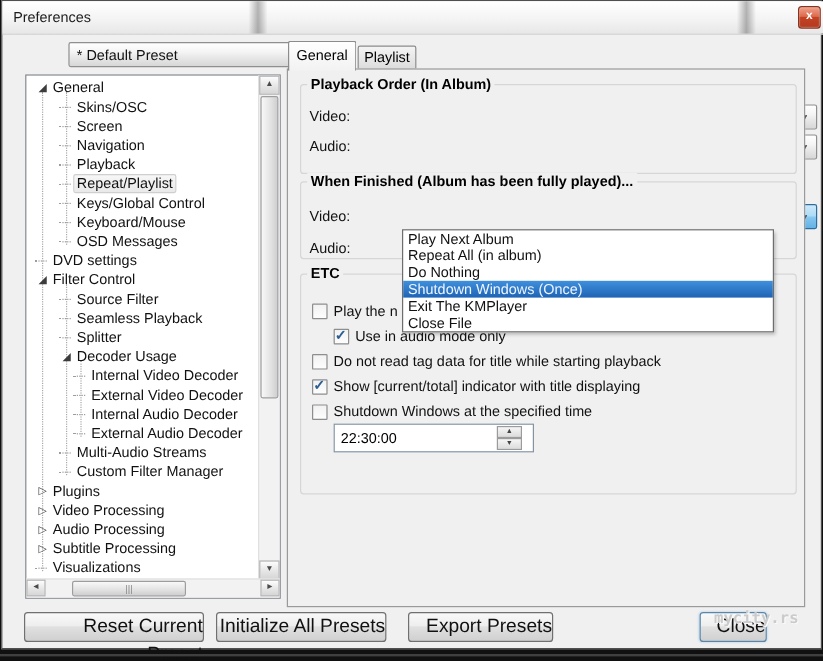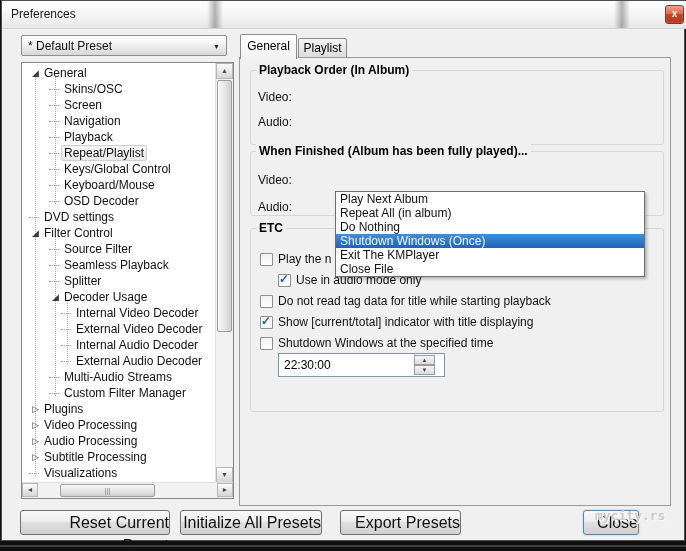--- a/index.html
+++ b/index.html
@@ -13,21 +13,21 @@
     background:linear-gradient(#ffffff,#f4f4f4 55%,#e7e7e7);border-bottom:1px solid #d2d2d2;padding-left:39px;}
   .smudge{position:absolute;top:0;height:27px;width:16px;background:linear-gradient(90deg,rgba(90,90,90,0) ,rgba(90,90,90,.45) 50%,rgba(90,90,90,0));}
   #title-text{position:absolute;left:9px;top:6px;font-size:12px;color:#1b1b1b;}
   #close-btn{position:absolute;left:663px;top:4px;width:17px;height:17px;border:1px solid #88321f;border-radius:3px;
     background:linear-gradient(#efa28c,#dd6a4c 45%,#c34224 50%,#b53a1e);color:#fff;font-size:10px;font-weight:bold;
     text-align:center;line-height:15px;box-shadow:inset 0 0 1px #ffd9cc;}
 
   
   .combo{position:absolute;height:21px;border:1px solid #8f8f8f;border-radius:2px;
     background:linear-gradient(#ffffff,#f4f4f4 40%,#e9e9e9 60%,#d7d7d7);
-    font-size:12px;line-height:20px;color:#111;padding-left:6px;box-sizing:border-box;}
+    font-size:12px;line-height:20px;color:#111;padding-left:6px;box-sizing:border-box;margin-left:36px;}
   .combo .arrow{position:absolute;right:6px;top:7px;font-size:7px;color:#222;line-height:7px;}
   #preset-combo{left:19px;top:34px;width:206px;}
   #combo-po-video{left:332px;top:86px;width:311px;}
   #combo-po-audio{left:332px;top:111px;width:311px;}
   #combo-wf-video{left:332px;top:169px;width:311px;border-color:#2c6d9e;
     background:linear-gradient(#cde9fa,#aedcf6 45%,#84c5ee 55%,#64b2e6);}
 
   
   #treebox{position:absolute;left:19px;top:61px;width:213px;height:437px;background:#fff;border:1px solid #82878f;box-sizing:border-box;}
   #tree-list{position:absolute;left:0;top:2px;width:193px;}
@@ -144,21 +144,21 @@
           <div class="tree-row lvl1">
             <span class="dash"></span>
             <span class="tlabel">Keys/Global Control</span>
           </div>
           <div class="tree-row lvl1">
             <span class="dash"></span>
             <span class="tlabel">Keyboard/Mouse</span>
           </div>
           <div class="tree-row lvl1">
             <span class="dash"></span>
-            <span class="tlabel">OSD Decoder</span>
+            <span class="tlabel">OSD Messages</span>
           </div>
           <div class="tree-row lvl0">
             <span class="dash"></span>
             <span class="tlabel">DVD settings</span>
           </div>
           <div class="tree-row lvl0">
             <span class="expander">◢</span>
             <span class="tlabel">Filter Control</span>
           </div>
           <div class="tree-row lvl1">

